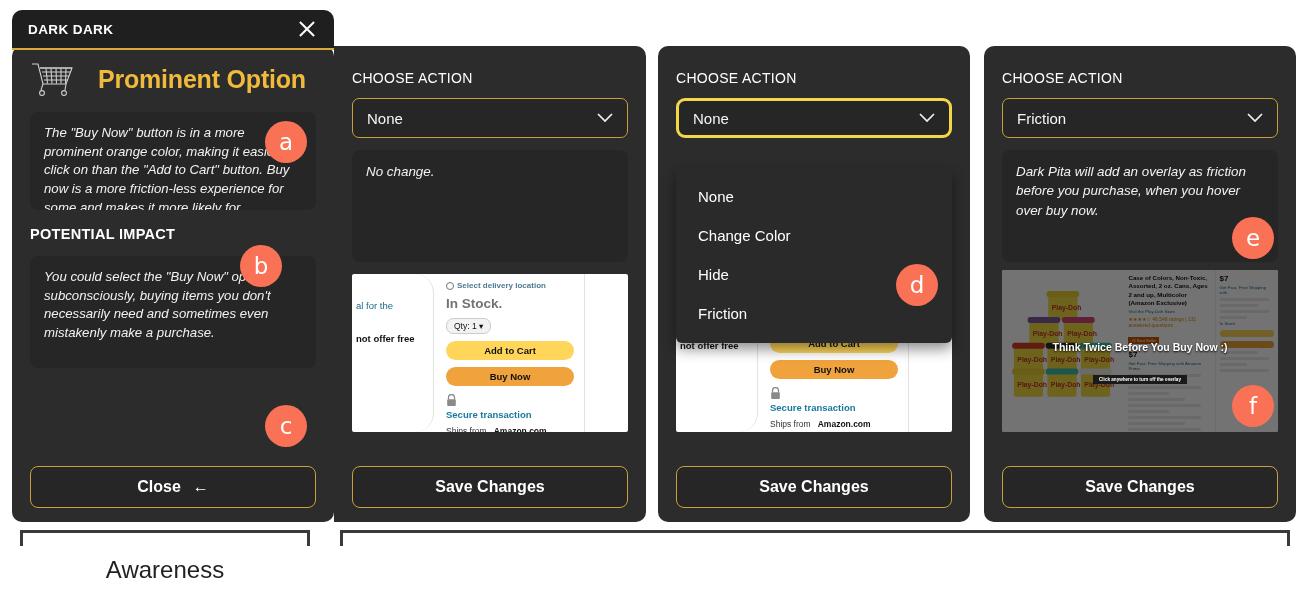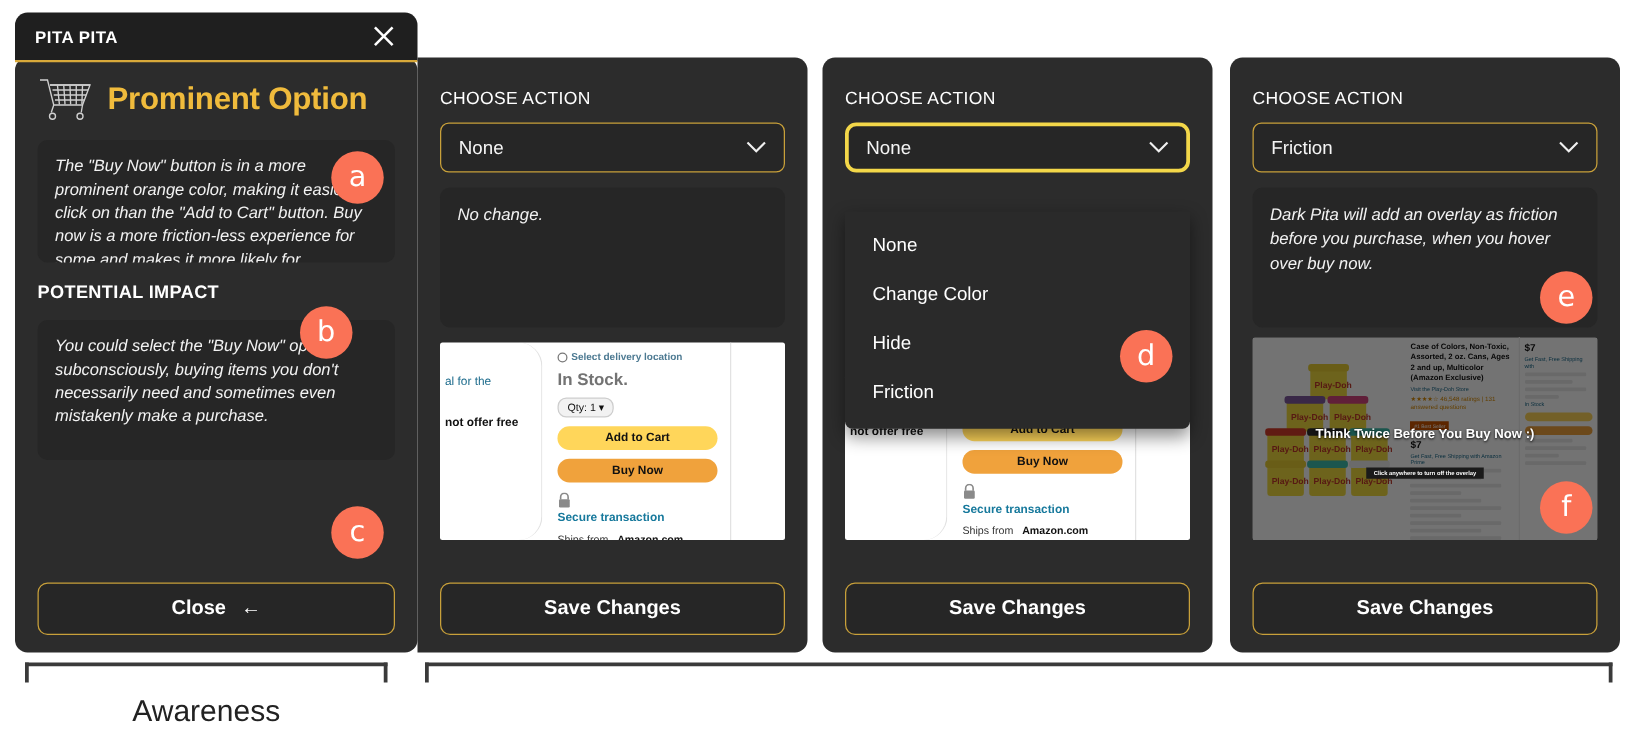--- a/index.html
+++ b/index.html
@@ -45,21 +45,21 @@
     left: 1px; top: 10px;
     width: 20px; height: 2px;
     background: #fff;
   }
   .close-x::before { transform: rotate(45deg); }
   .close-x::after  { transform: rotate(-45deg); }
 
   
   #panel-awareness { left: 12px; top: 46px; width: 322px; height: 476px; }
 
-  .hdr-row { display: flex; align-items: center; gap: 10px; padding: 14px 18px 0 18px; }
+  .hdr-row { display: flex; align-items: center; gap: 22px; padding: 14px 18px 0 18px; }
   .cart-icon { width: 46px; height: 38px; flex: none; }
   .pa-title {
     color: #f0bb3c;
     font-size: 25px;
     font-weight: bold;
     letter-spacing: -.2px;
   }
   .chips { display: flex; gap: 14px; padding: 12px 18px 0 18px; }
   .chip {
     border: 1.5px solid #c8a03a;
@@ -272,21 +272,21 @@
     font-size: 24px;
     text-align: center;
   }
 </style>
 </head>
 <body>
 
 <div id="root">
 
   <div class="titlebar">
-    <span class="tb-title">PITA PITA</span>
+    <span class="tb-title">DARK DARK</span>
     <span class="close-x"></span>
   </div>
 
   <div class="panel" id="panel-awareness">
 
     <div class="hdr-row">
       <svg class="cart-icon" viewBox="0 0 46 38">
         <g fill="none" stroke="#cfcfcf" stroke-width="1.1">
           <path d="M2 4 L8 4 L13 24 L36 24 L42 8 L10 8"></path>
           <path d="M10 8 L42 8"></path>

